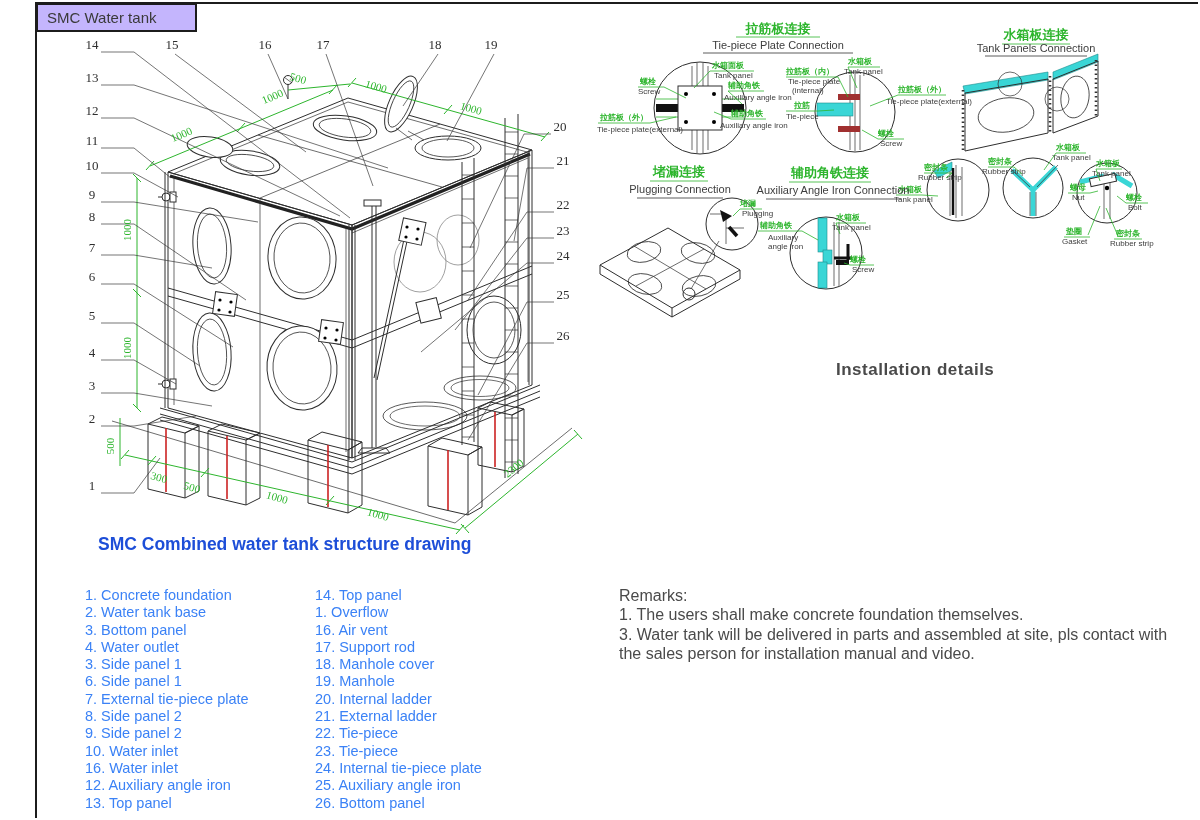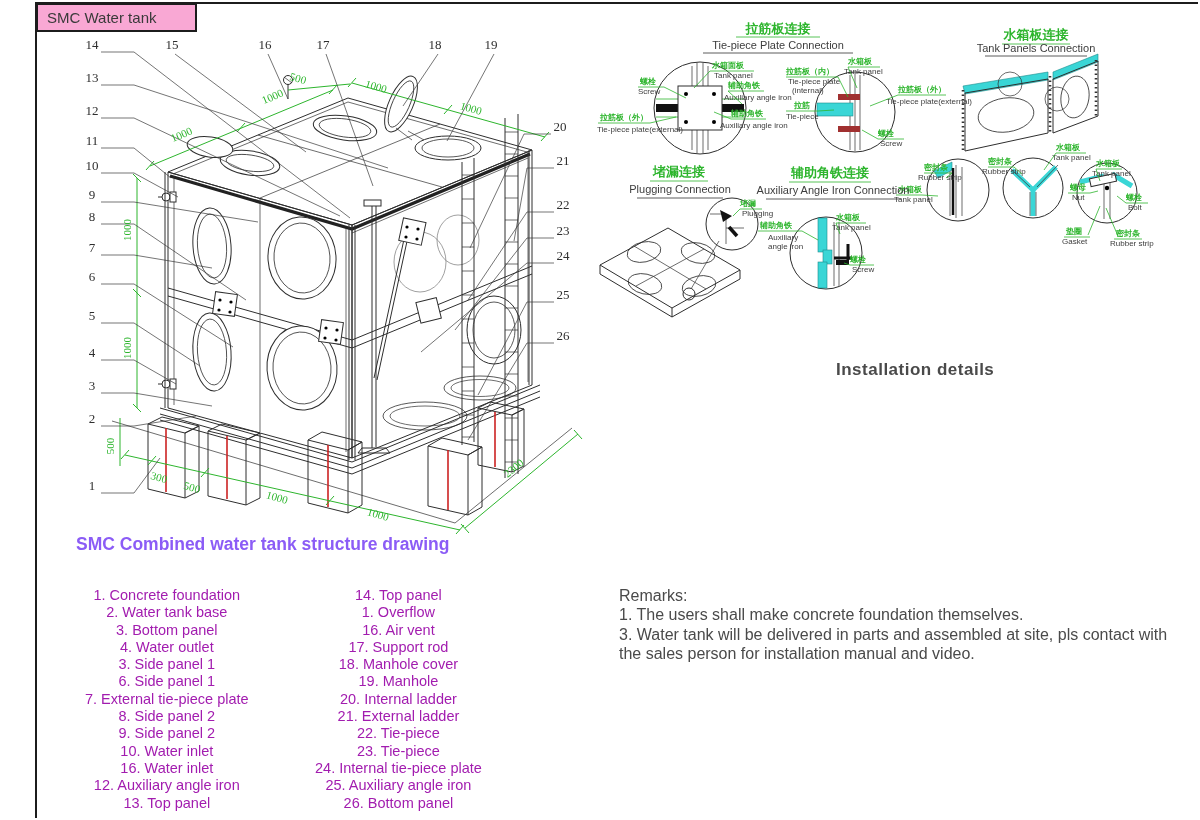--- a/index.html
+++ b/index.html
@@ -1,25 +1,25 @@
 <!DOCTYPE html>
 <html><head>
 <meta charset="utf-8">
 <style>
   html,body{margin:0;padding:0;background:#fff;}
   .page{position:relative;width:1200px;height:820px;background:#ffffff;overflow:hidden;
         font-family:"Liberation Sans",sans-serif;}
   .frame-top{position:absolute;left:35px;top:2px;width:1163px;height:0;border-top:2px solid #1c1c1c;}
   .frame-left{position:absolute;left:35px;top:2px;width:0;height:816px;border-left:2px solid #1c1c1c;}
   .title-box{position:absolute;left:36px;top:3px;width:148px;height:25px;border:2px solid #1c1c1c;
-             background:#f9a8d4;display:flex;align-items:center;padding-left:9px;
+             background:#c4b5fd;display:flex;align-items:center;padding-left:9px;
              font-size:15px;color:#3a3a3a;}
   .install-title{position:absolute;left:836px;top:360px;font-size:17px;font-weight:bold;color:#4a4a4a;letter-spacing:.5px;}
-  .drawing-title{position:absolute;left:76px;top:534px;font-size:17.5px;font-weight:bold;color:#8b5cf6;}
-  .parts-col{position:absolute;top:587px;font-size:14.5px;color:#a21caf;text-align:center;}
+  .drawing-title{position:absolute;left:98px;top:534px;font-size:17.5px;font-weight:bold;color:#1d4ed8;}
+  .parts-col{position:absolute;top:587px;font-size:14.5px;color:#3b82f6;}
   .parts-col1{left:85px;}
   .parts-col2{left:315px;}
   .pl-item{line-height:17.3px;white-space:nowrap;}
   .remarks{position:absolute;left:619px;top:586px;width:568px;font-size:16px;color:#4a4a4a;}
   .remark-title{line-height:19.4px;}
   .remark-item{line-height:19.4px;}
   svg{position:absolute;}
   .ln{stroke:#2e2e2e;stroke-width:1;fill:none;}
   .lnt{stroke:#2e2e2e;stroke-width:.7;fill:none;}
   .lnk{stroke:#222;stroke-width:3.2;fill:none;}

